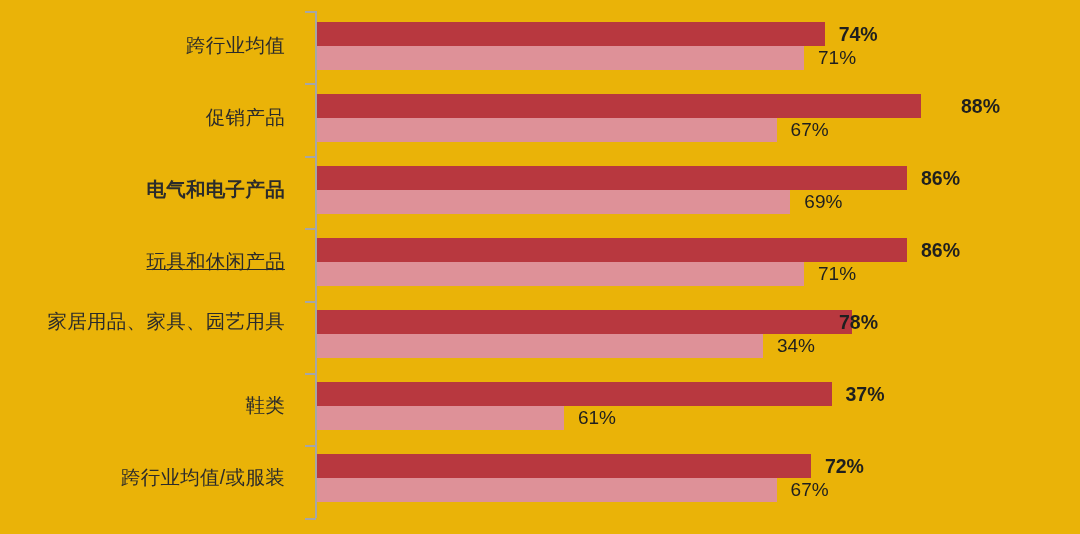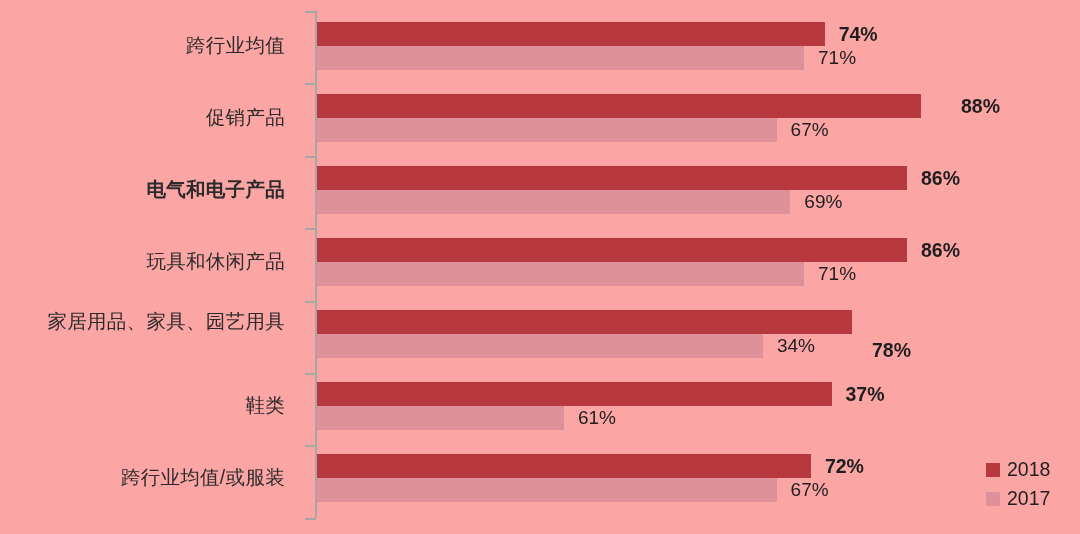--- a/index.html
+++ b/index.html
@@ -7,21 +7,21 @@
     padding: 0;
     background: #ffffff;
   }
   body {
     font-family: "Liberation Sans", "DejaVu Sans", sans-serif;
   }
   #chart-root {
     position: relative;
     width: 1080px;
     height: 534px;
-    background: #fca5a5;
+    background: #eab308;
     overflow: hidden;
   }
 
   
   .cat-label {
     position: absolute;
     right: 795px;           
     text-align: right;
     font-size: 19.5px;
     color: #2b2b2b;
@@ -112,21 +112,21 @@
       <div class="axis-tick" style="top: 300.6px;"></div>
       <div class="axis-tick" style="top: 373px;"></div>
       <div class="axis-tick" style="top: 445.4px;"></div>
       <div class="axis-tick" style="top: 517.8px;"></div>
     </div>
 
   <div id="cat-labels">
       <div class="cat-label" style="top: 36px;">跨行业均值</div>
       <div class="cat-label" style="top: 108px;">促销产品</div>
       <div class="cat-label" style="top: 180px; font-weight: bold;">电气和电子产品</div>
-      <div class="cat-label" style="top: 252px;">玩具和休闲产品</div>
+      <div class="cat-label" style="top: 252px; text-decoration: underline;">玩具和休闲产品</div>
       <div class="cat-label" style="top: 312px;">家居用品、家具、园艺用具</div>
       <div class="cat-label" style="top: 396px;">鞋类</div>
       <div class="cat-label" style="top: 468px;">跨行业均值/或服装</div>
     </div>
 
   <div id="bars-layer">
       <div class="bar s2018" style="top: 22px; width: 507.64px;"></div>
       <div class="val s2018" style="top: 22px; left: 838.64px;">74%</div>
       <div class="bar s2017" style="top: 46px; width: 487.06px;"></div>
       <div class="val s2017" style="top: 46px; left: 818.06px;">71%</div>
@@ -136,37 +136,27 @@
       <div class="val s2017" style="top: 118px; left: 790.62px;">67%</div>
       <div class="bar s2018" style="top: 166px; width: 589.96px;"></div>
       <div class="val s2018" style="top: 166px; left: 920.96px;">86%</div>
       <div class="bar s2017" style="top: 190px; width: 473.34px;"></div>
       <div class="val s2017" style="top: 190px; left: 804.34px;">69%</div>
       <div class="bar s2018" style="top: 238px; width: 589.96px;"></div>
       <div class="val s2018" style="top: 238px; left: 920.96px;">86%</div>
       <div class="bar s2017" style="top: 262px; width: 487.06px;"></div>
       <div class="val s2017" style="top: 262px; left: 818.06px;">71%</div>
       <div class="bar s2018" style="top: 310px; width: 535.08px;"></div>
-      <div class="val s2018" style="top: 310px; left: 872px; margin-top: 28px;">78%</div>
+      <div class="val s2018" style="top: 310px; left: 839px;">78%</div>
       <div class="bar s2017" style="top: 334px; width: 445.9px;"></div>
       <div class="val s2017" style="top: 334px; left: 776.9px;">34%</div>
       <div class="bar s2018" style="top: 382px; width: 514.5px;"></div>
       <div class="val s2018" style="top: 382px; left: 845.5px;">37%</div>
       <div class="bar s2017" style="top: 406px; width: 246.96px;"></div>
       <div class="val s2017" style="top: 406px; left: 577.96px;">61%</div>
       <div class="bar s2018" style="top: 454px; width: 493.92px;"></div>
       <div class="val s2018" style="top: 454px; left: 824.92px;">72%</div>
       <div class="bar s2017" style="top: 478px; width: 459.62px;"></div>
       <div class="val s2017" style="top: 478px; left: 790.62px;">67%</div>
     </div>
 
-  <div class="legend">
-    <div class="legend-row">
-      <span class="legend-swatch s2018"></span>
-      <span class="legend-text">2018</span>
-    </div>
-    <div class="legend-row">
-      <span class="legend-swatch s2017"></span>
-      <span class="legend-text">2017</span>
-    </div>
-  </div>
 
 </div>
 
 </body></html>

